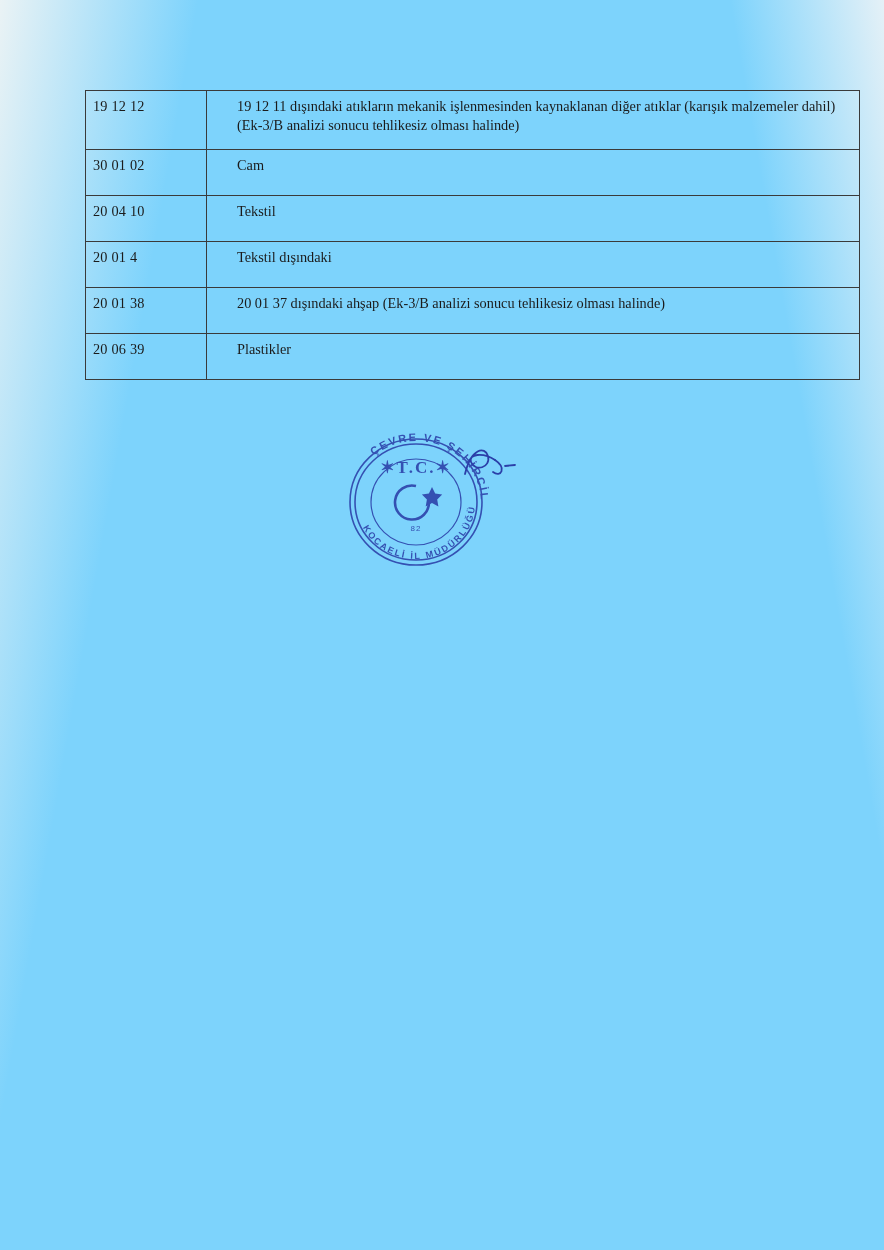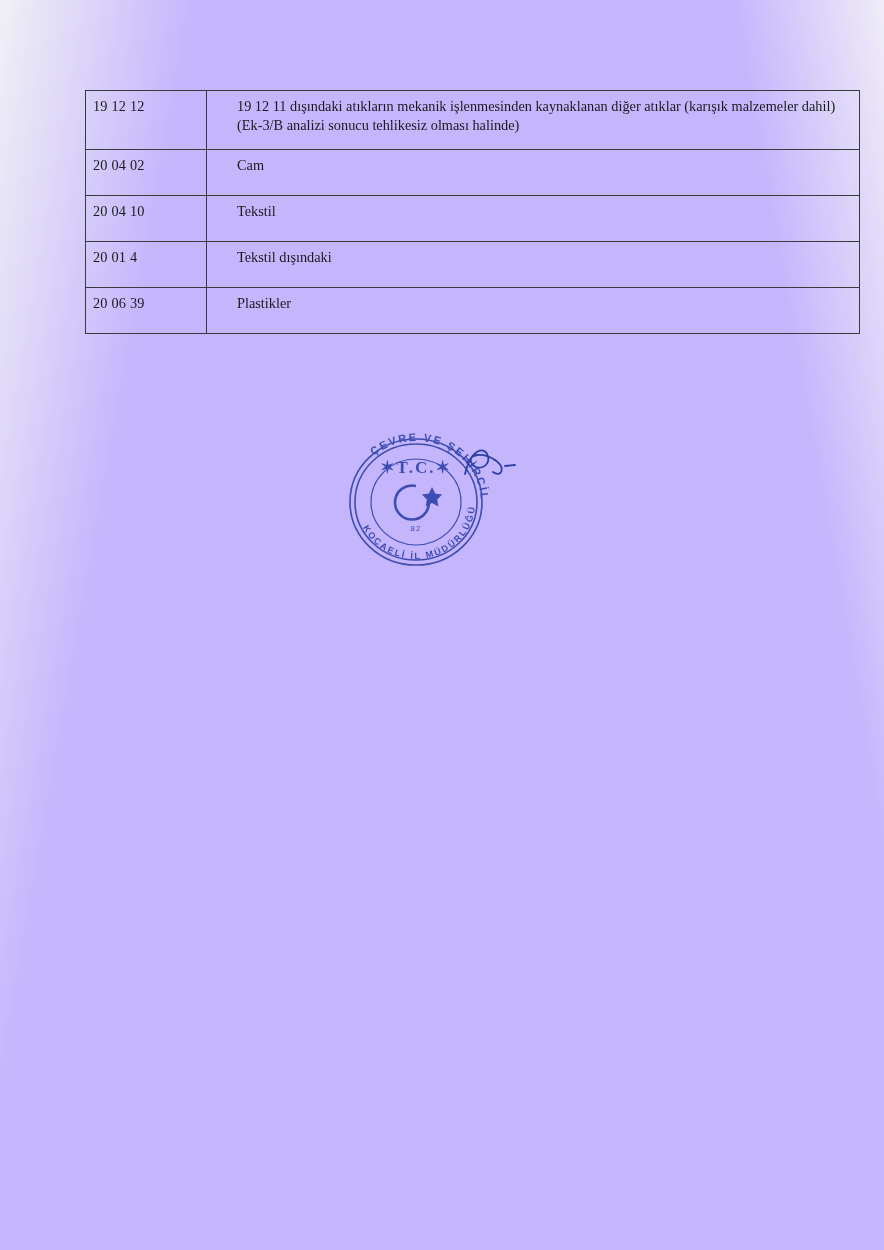--- a/index.html
+++ b/index.html
@@ -10,21 +10,21 @@
     width: 884px;
     height: 1250px;
     background: #ffffff;
     font-family: "Liberation Serif", serif;
     position: relative;
     overflow: hidden;
   }
   .page {
     position: absolute;
     inset: 0;
-    background: #c4b5fd;
+    background: #7dd3fc;
   }
   
   .page::before {
     content: "";
     position: absolute;
     inset: 0;
     background:
       linear-gradient(100deg, rgba(246,246,244,0.9) 0%, rgba(255,255,255,0) 18%),
       linear-gradient(260deg, rgba(247,246,246,0.85) 0%, rgba(255,255,255,0) 14%);
     pointer-events: none;
@@ -96,30 +96,34 @@
 
 <div class="page">
 
   <table class="waste-table">
     <tbody>
       <tr class="row-tall">
         <td class="code">19 12 12</td>
         <td class="desc">19 12 11 dışındaki atıkların mekanik işlenmesinden kaynaklanan diğer atıklar (karışık malzemeler dahil) (Ek-3/B analizi sonucu tehlikesiz olması halinde)</td>
       </tr>
       <tr class="row-std">
-        <td class="code">20 04 02</td>
+        <td class="code">30 01 02</td>
         <td class="desc">Cam</td>
       </tr>
       <tr class="row-std">
         <td class="code">20 04 10</td>
         <td class="desc">Tekstil</td>
       </tr>
       <tr class="row-std">
         <td class="code">20 01 4</td>
         <td class="desc">Tekstil dışındaki</td>
+      </tr>
+      <tr class="row-std">
+        <td class="code">20 01 38</td>
+        <td class="desc">20 01 37 dışındaki ahşap (Ek-3/B analizi sonucu tehlikesiz olması halinde)</td>
       </tr>
       <tr class="row-std">
         <td class="code">20 06 39</td>
         <td class="desc">Plastikler</td>
       </tr>
     </tbody>
   </table>
 
   <div class="stamp">
     <svg viewBox="0 0 166 150" xmlns="http://www.w3.org/2000/svg">

